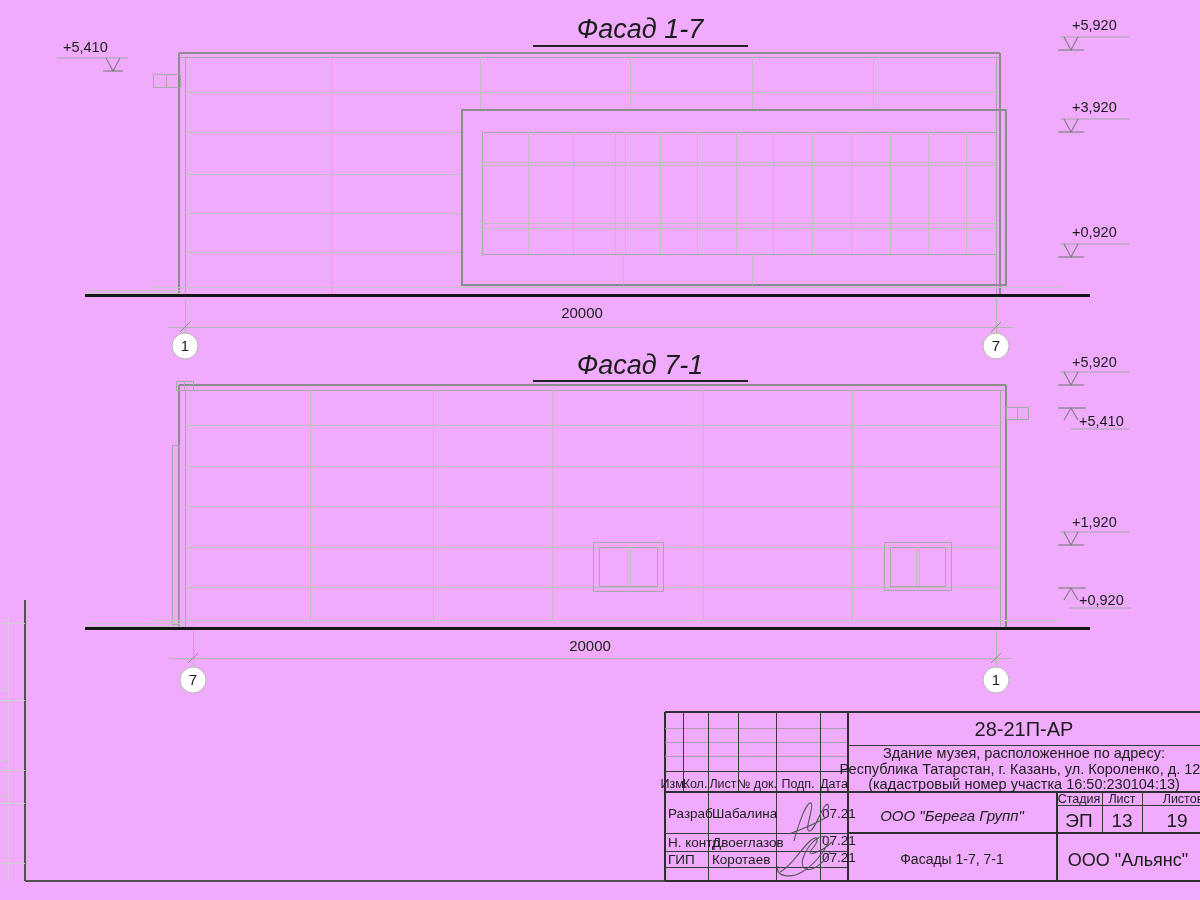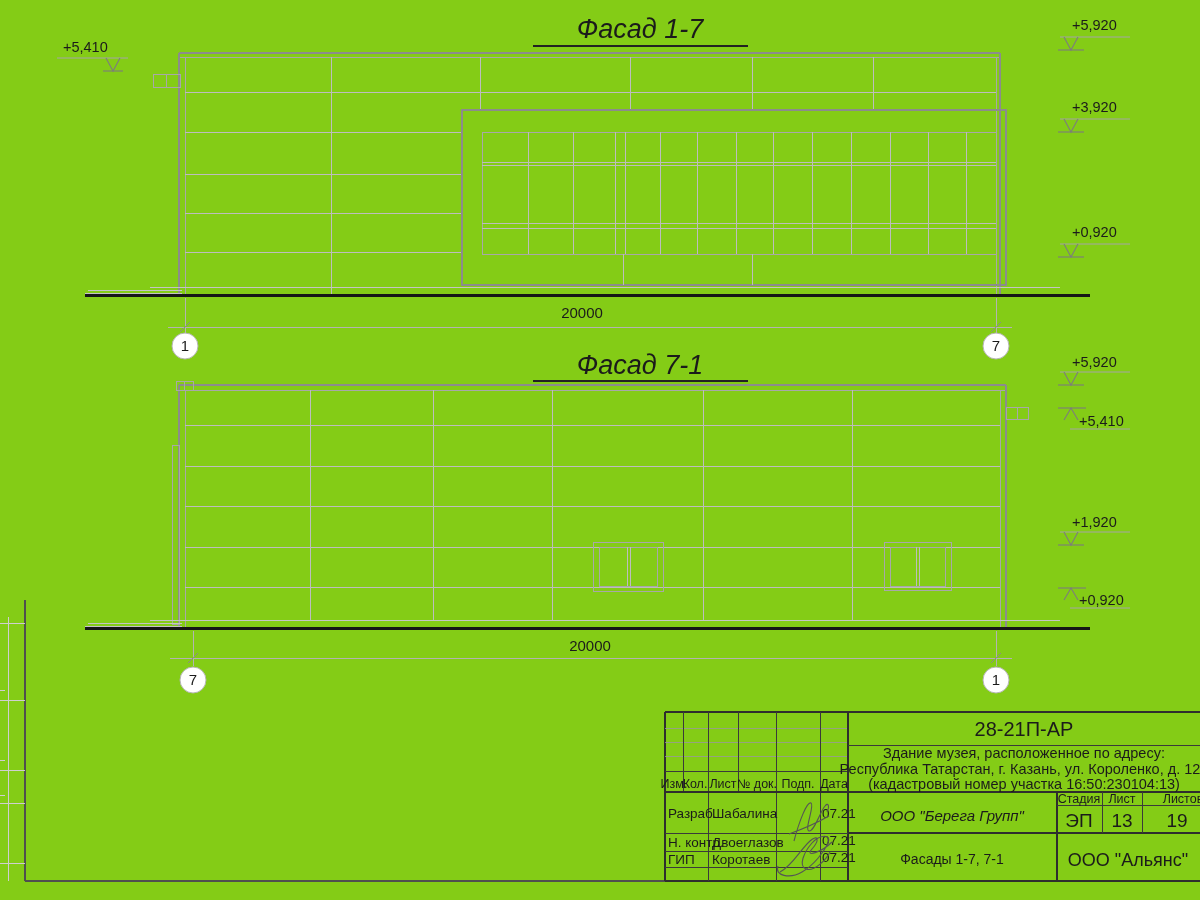--- a/index.html
+++ b/index.html
@@ -1,16 +1,16 @@
 <!DOCTYPE html>
 <html><head>
 <meta charset="utf-8">
 <style>
   html,body{margin:0;padding:0;background:#ffffff;}
-  .page{position:relative;width:1200px;height:900px;background:#84cc16;overflow:hidden;
+  .page{position:relative;width:1200px;height:900px;background:#f0abfc;overflow:hidden;
         font-family:"Liberation Sans",sans-serif;}
   svg{position:absolute;left:0;top:0;}
   
   .w2{stroke:#8c8c8c;stroke-width:1.3;fill:none;}
   .w1{stroke:#a8a8a8;stroke-width:1;fill:none;}
   .grid{stroke:#bdbdbd;stroke-width:1;fill:none;}
   .plinth{stroke:#c4c4c4;stroke-width:1;fill:none;}
   .ground{stroke:#161616;stroke-width:3;fill:none;}
   .dim{stroke:#b3b3b3;stroke-width:1;fill:none;}
   .tick{stroke:#8a8a8a;stroke-width:1.3;fill:none;}

